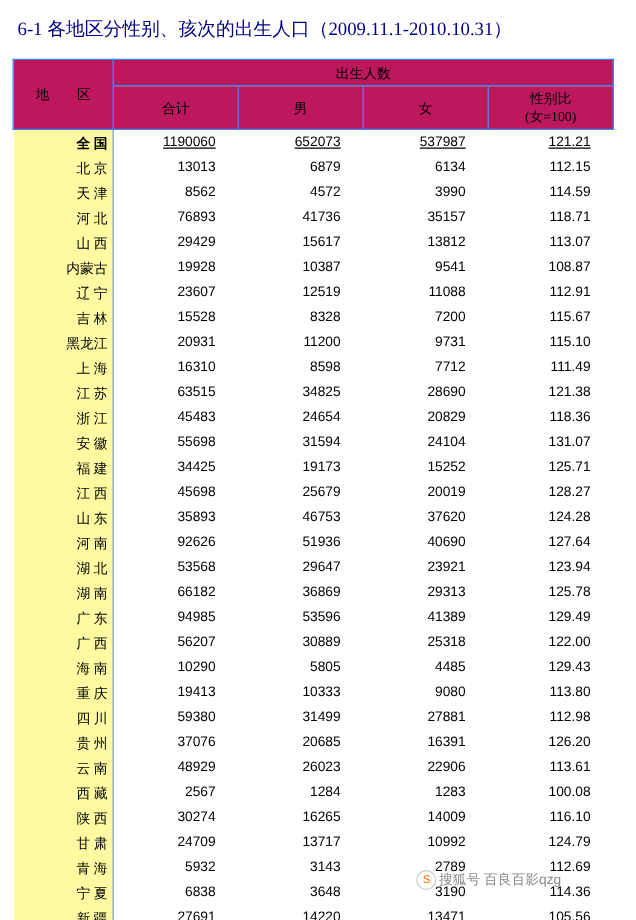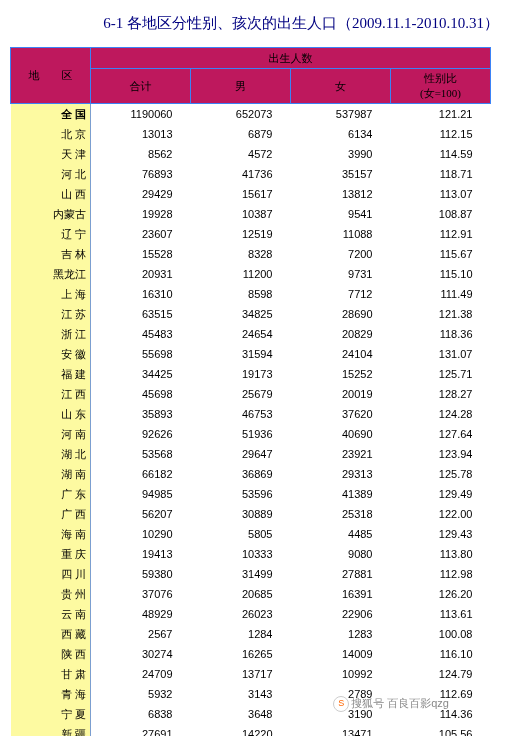--- a/index.html
+++ b/index.html
@@ -10,21 +10,20 @@
     background: #fff;
     color: #000;
     width: 509px;
     box-sizing: border-box;
   }
   .title {
     font-size: 15px;
     color: #000080;
     padding: 4px 0 14px 4px;
     font-family: "SimSun", serif;
-    text-align: right;
   }
   table {
     border-collapse: collapse;
     width: 480px;
     table-layout: fixed;
   }
   th, td {
     font-size: 11px;
     padding: 2px 4px;
     height: 16px;
@@ -46,20 +45,21 @@
   tbody tr.total td.region {
     font-weight: bold;
   }
   tbody td.num {
     text-align: right;
     padding-right: 18px;
     font-family: Arial, sans-serif;
   }
   tbody tr.total td.num {
     font-family: Arial, sans-serif;
+    text-decoration: underline;
   }
   .col-region { width: 80px; }
   .col-val { width: 100px; }
   .watermark {
     position: fixed;
     bottom: 24px;
     right: 60px;
     font-size: 11px;
     color: #888;
     font-family: "Microsoft YaHei", sans-serif;

